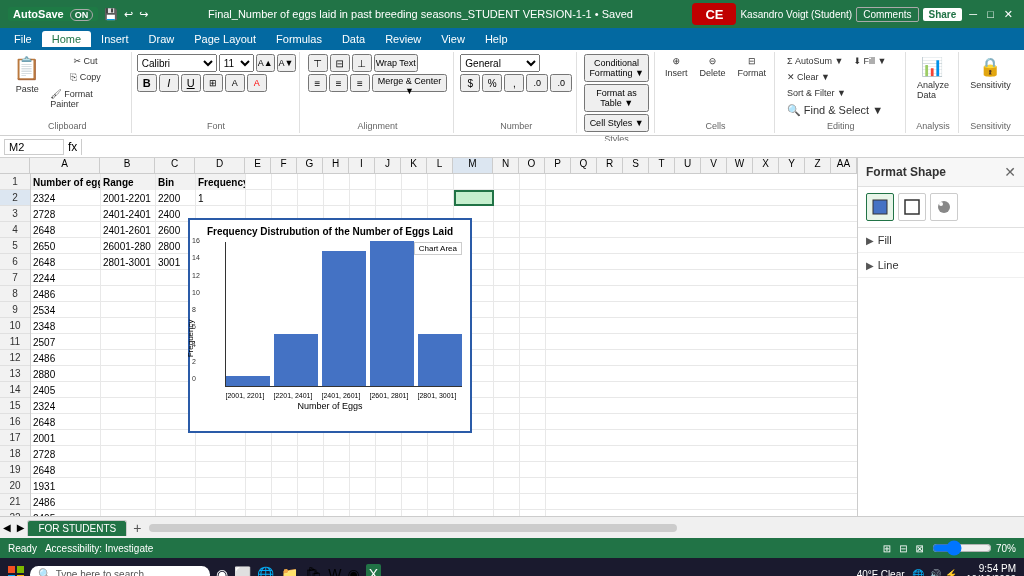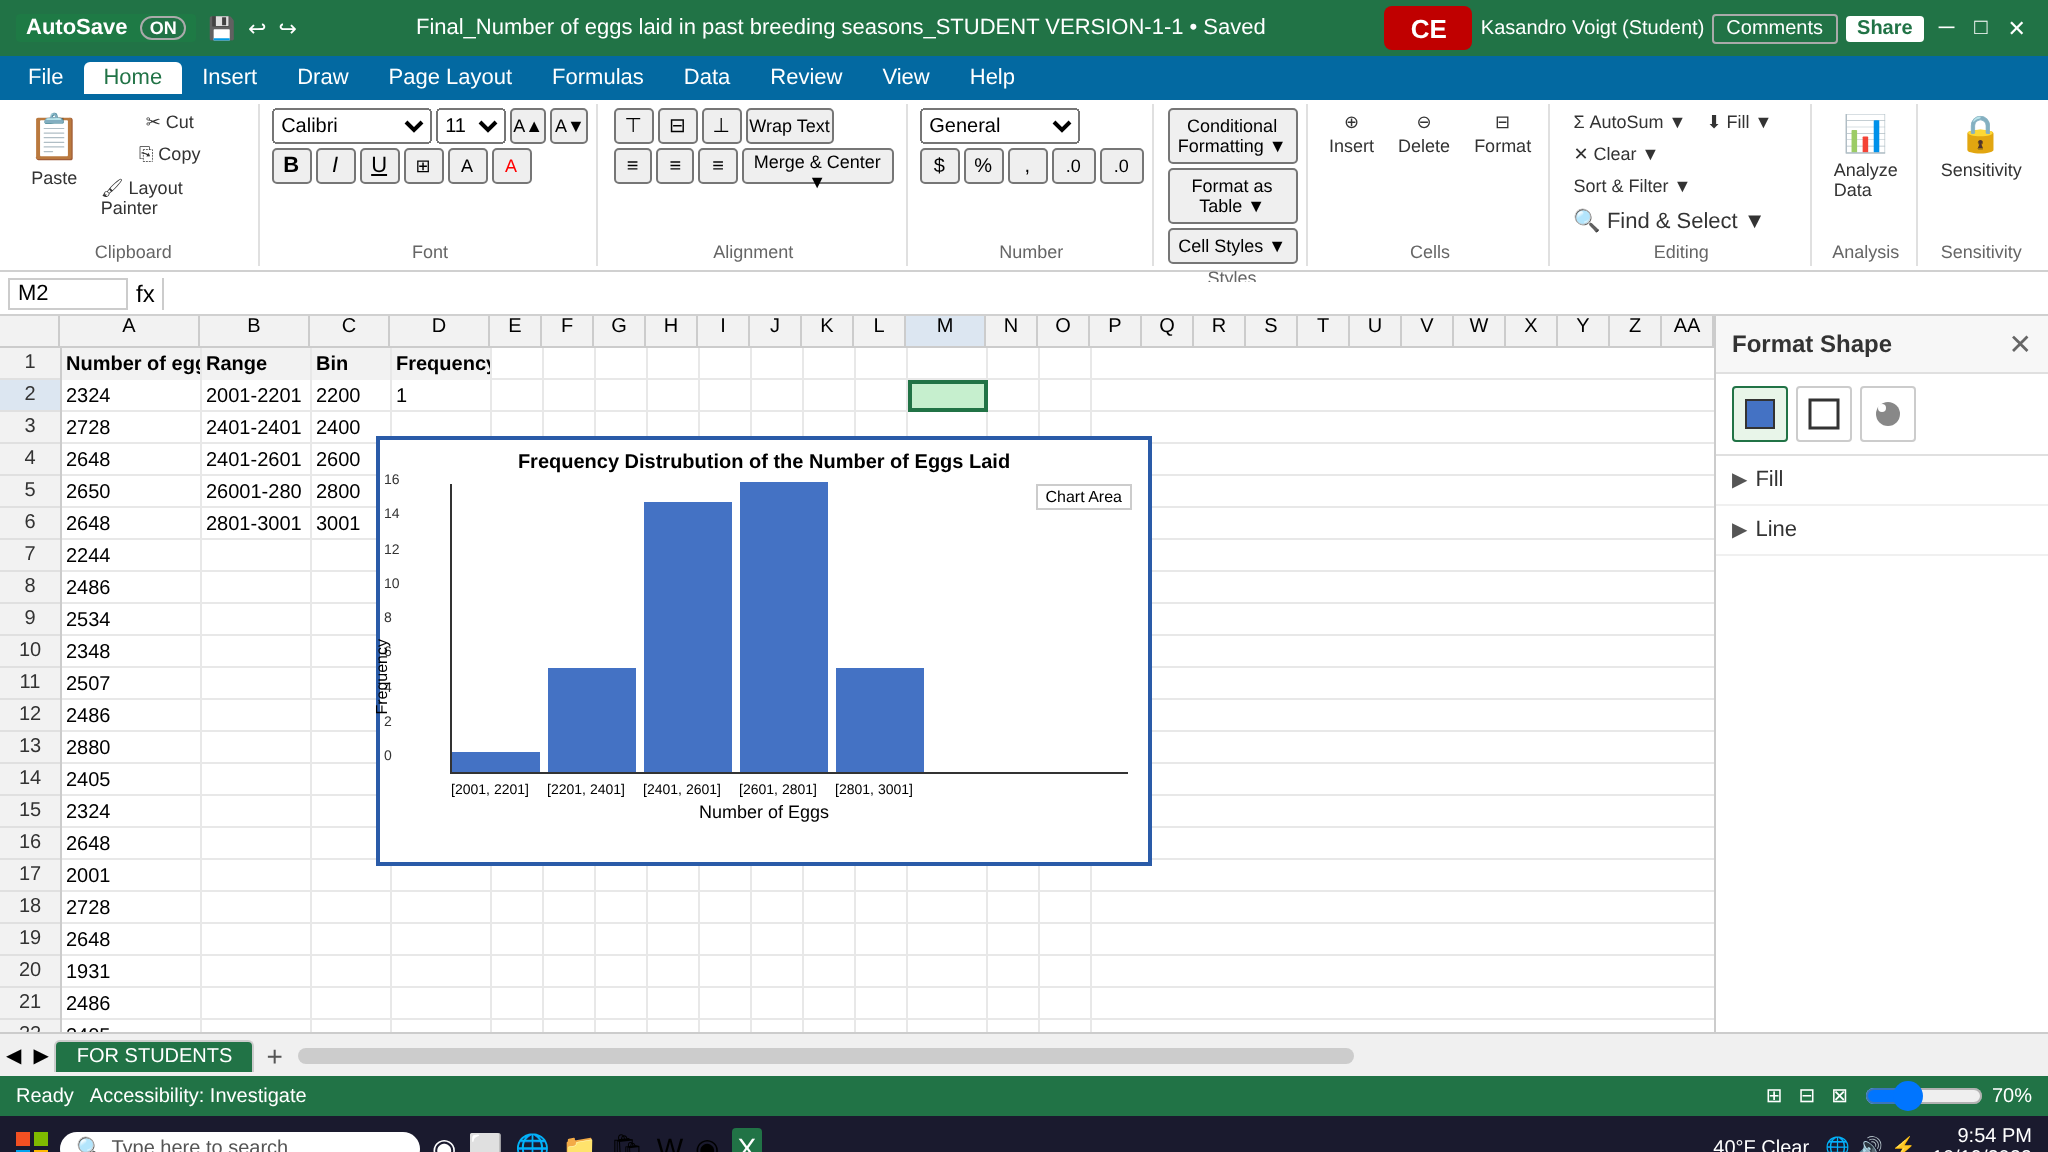--- a/index.html
+++ b/index.html
@@ -146,21 +146,21 @@
 
   <div class="ribbon-group">
     <div class="ribbon-group-content">
       <div class="ribbon-btn" style="flex-direction:column;font-size:9px;">
         <span style="font-size:22px;">📋</span>
         <span>Paste</span>
       </div>
       <div style="display:flex;flex-direction:column;gap:2px;">
         <div class="ribbon-btn" style="flex-direction:row;gap:2px;font-size:9px;">✂ Cut</div>
         <div class="ribbon-btn" style="flex-direction:row;gap:2px;font-size:9px;">⎘ Copy</div>
-        <div class="ribbon-btn" style="flex-direction:row;gap:2px;font-size:9px;">🖌 Layout Painter</div>
+        <div class="ribbon-btn" style="flex-direction:row;gap:2px;font-size:9px;">🖌 Format Painter</div>
       </div>
     </div>
     <div class="ribbon-group-label">Clipboard</div>
   </div>
 
   <div class="ribbon-group">
     <div class="ribbon-group-content" style="flex-direction:column;gap:2px;">
       <div style="display:flex;gap:2px;align-items:center;">
         <select style="font-size:10px;width:80px;height:18px;">
           <option>Calibri</option>
@@ -810,21 +810,21 @@
       <span style="cursor:pointer;">🔊</span>
       <span style="cursor:pointer;">⚡</span>
     </div>
     <div style="text-align:right;">
       <div>9:54 PM</div>
       <div>10/19/2022</div>
     </div>
   </div>
 </div>
 
-<div style="position:absolute;left:188px;top:218px;width:388px;height:215px;border:2px solid #2a5ba8;background:#fff;z-index:10;">
+<div style="position:absolute;left:188px;top:218px;width:284px;height:215px;border:2px solid #2a5ba8;background:#fff;z-index:10;">
   <div class="chart-title">Frequency Distrubution of the Number of Eggs Laid</div>
   <div style="display:flex;height:155px;position:relative;padding:5px 10px 0 35px;">
 
     <div style="position:absolute;left:2px;top:0;height:145px;display:flex;flex-direction:column-reverse;justify-content:space-between;font-size:7px;color:#333;">
       <span>0</span>
         <span>2</span>
         <span>4</span>
         <span>6</span>
         <span>8</span>
         <span>10</span>

